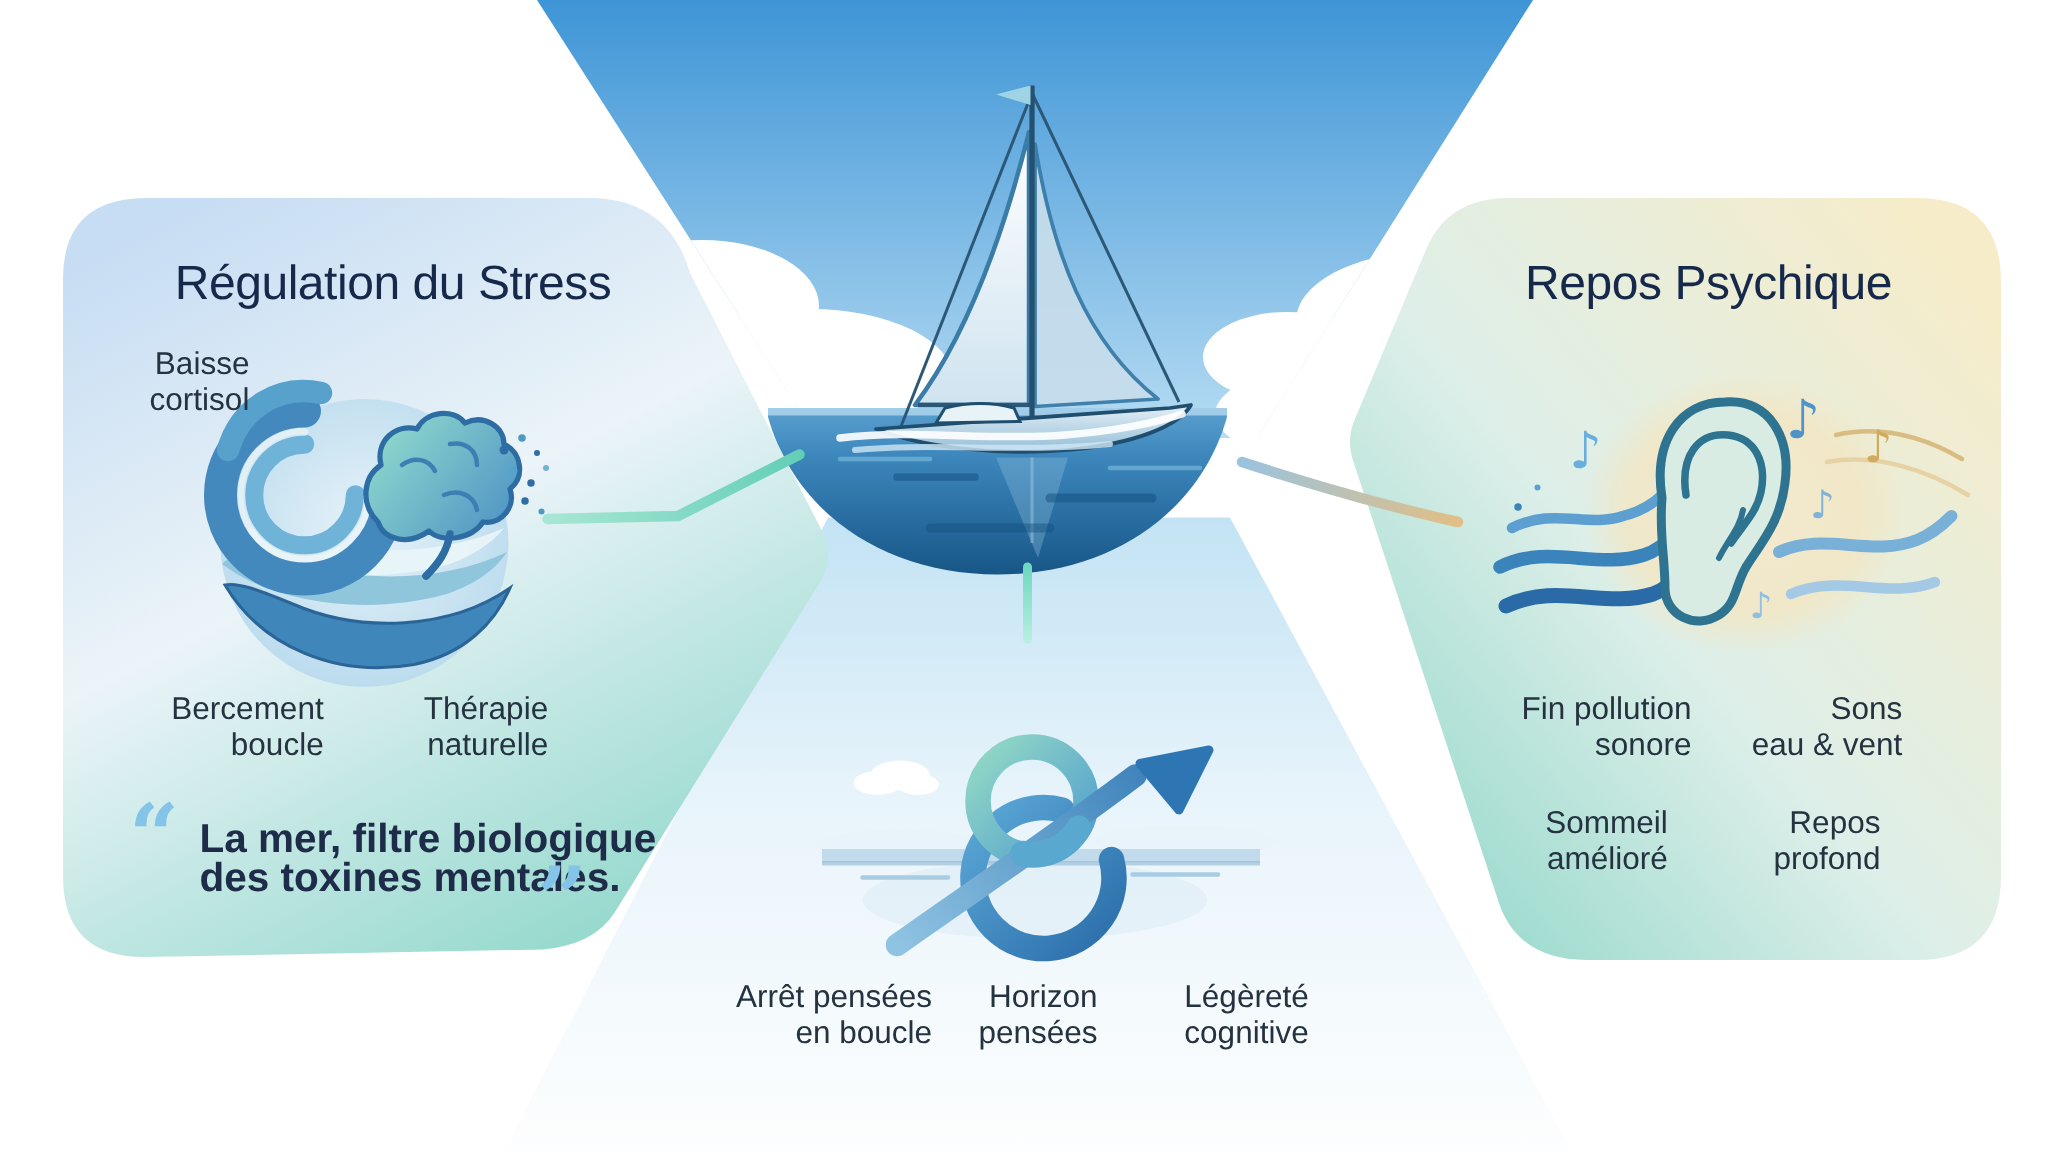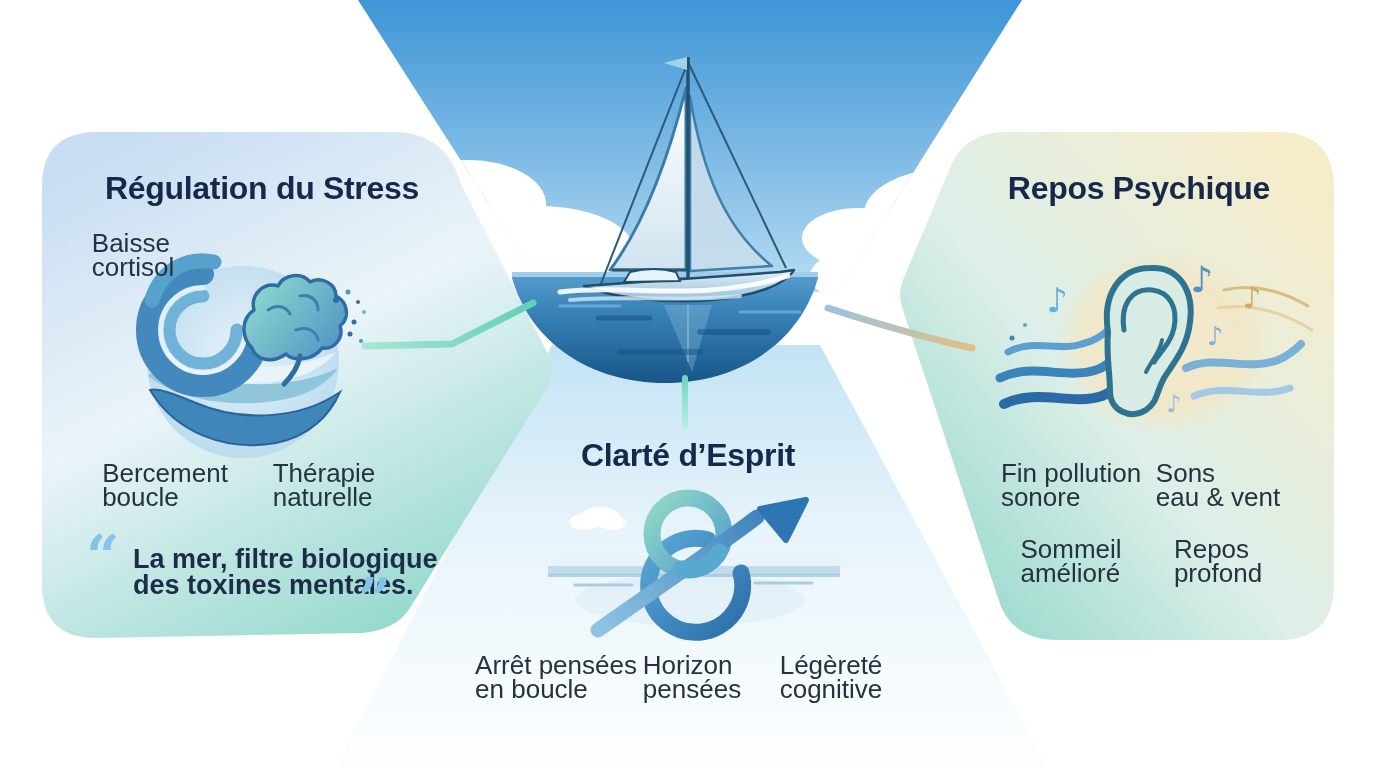--- a/index.html
+++ b/index.html
@@ -1,21 +1,21 @@
 <!DOCTYPE html>
 <html><head>
 <meta charset="utf-8">
 <style>
   html,body{margin:0;padding:0;background:#ffffff;}
   body{font-family:"Liberation Sans", sans-serif;}
   .canvas{position:relative;width:1376px;height:768px;overflow:hidden;background:#ffffff;}
   .canvas svg{position:absolute;left:0;top:0;}
-  .h{position:absolute;transform:translateX(-50%);font-weight:700;font-size:32px;
+  .h{position:absolute;transform:translateX(-50%);font-weight:400;font-size:32px;
      color:#16294a;text-align:center;letter-spacing:-0.3px;white-space:nowrap;}
-  .lbl{position:absolute;transform:translateX(-50%);text-align:left;font-size:26px;
+  .lbl{position:absolute;transform:translateX(-50%);text-align:right;font-size:21px;
      line-height:24px;color:#25323f;white-space:pre-line;}
   .quote{position:absolute;font-weight:700;font-size:27px;line-height:26px;color:#1e2c49;
      white-space:pre-line;}
   .qmark{position:absolute;font-family:"DejaVu Serif", serif;font-weight:700;font-size:58px;
      line-height:1;color:#85c4e9;}
 </style>
 </head>
 <body>
 
 <div class="canvas">
@@ -217,21 +217,20 @@
       <text x="1202" y="292" font-size="36" fill="#4f93c8">♪</text>
       <text x="1252" y="308" font-size="30" fill="#d2ab5e">♪</text>
       <text x="1215" y="345" font-size="26" fill="#7fb4da">♪</text>
       <text x="1174" y="412" font-size="24" fill="#8fc0e2">♪</text>
     </g>
   </g>
 </svg>
 
 <div class="h" style="left:262px;top:170px">Régulation du Stress</div>
 <div class="h" style="left:1139px;top:170px">Repos Psychique</div>
-<div class="h" style="left:688px;top:437px">Clarté d’Esprit</div>
 
 <div class="lbl" style="left:133px;top:231px">Baisse
 cortisol</div>
 <div class="lbl" style="left:165px;top:461px">Bercement
 boucle</div>
 <div class="lbl" style="left:324px;top:461px">Thérapie
 naturelle</div>
 
 <span class="qmark" style="left:86px;top:528px">“</span>
 <div class="quote" style="left:133px;top:546px">La mer, filtre biologique

